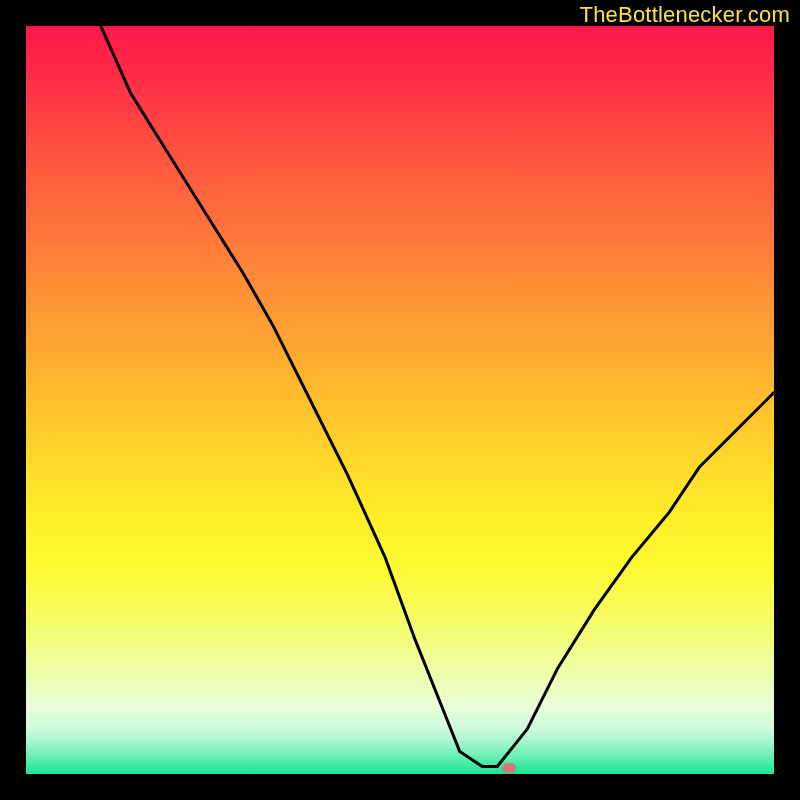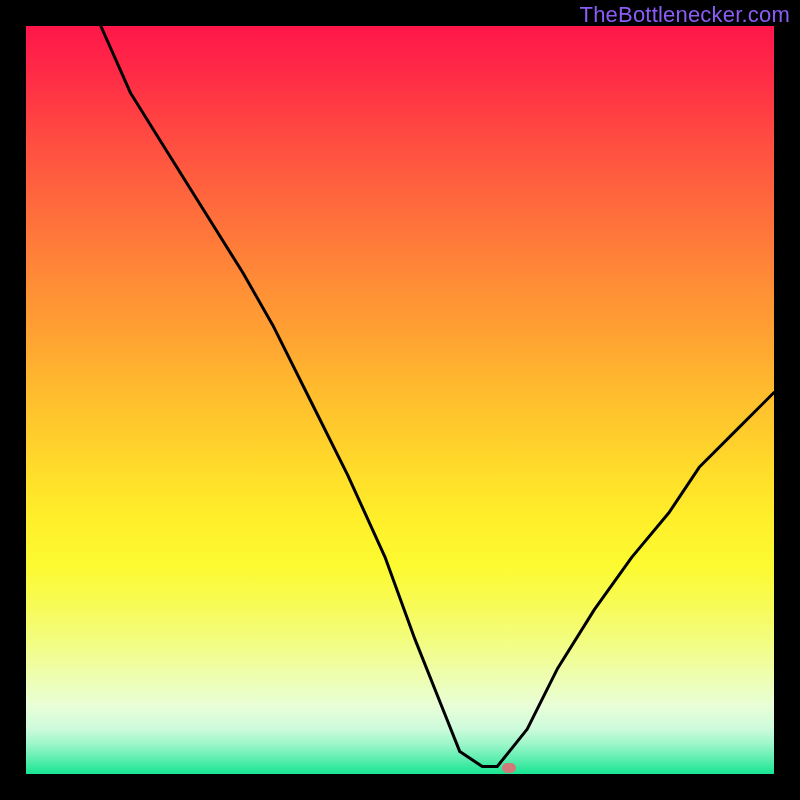--- a/index.html
+++ b/index.html
@@ -69,21 +69,21 @@
     width: 14px;
     height: 10px;
     background: #d17a7a;
     border-radius: 5px;
     transform: translate(-50%, -50%);
   }
   .watermark {
     position: absolute;
     top: 2px;
     right: 10px;
-    color: #8b5cf6;
+    color: #fde047;
     font-size: 22px;
     font-family: Arial, sans-serif;
     letter-spacing: 0.2px;
   }
 </style>
 </head>
 <body>
 
 <div class="frame">
 

